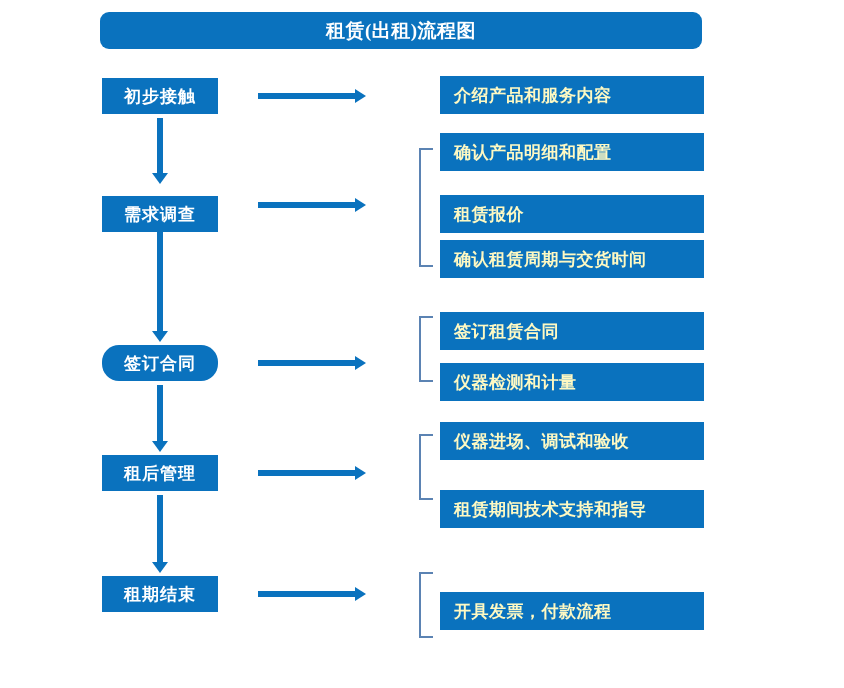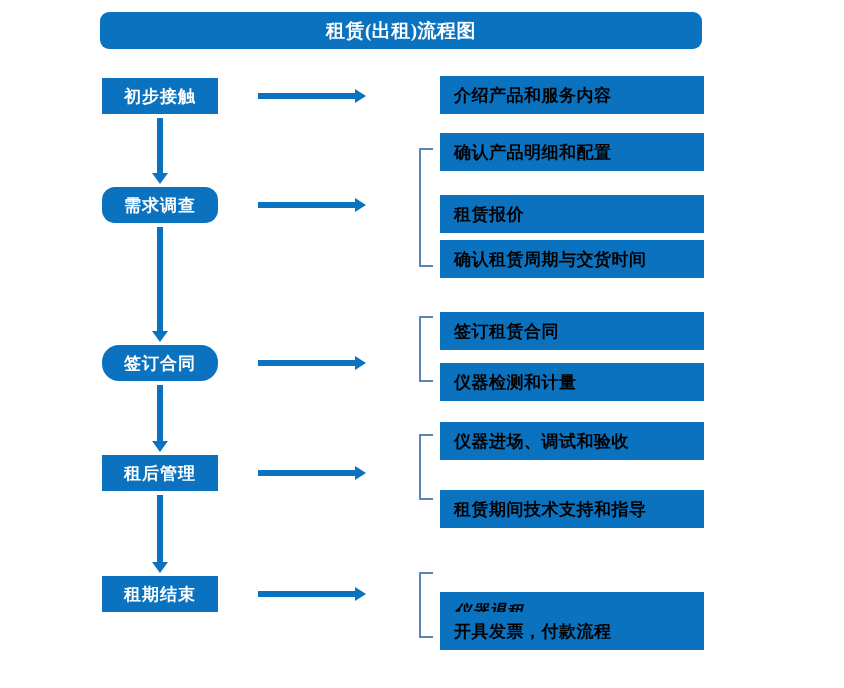--- a/index.html
+++ b/index.html
@@ -55,21 +55,21 @@
     text-align: right;
   }
 
   
   .detail-box {
     position: absolute;
     left: 440px;
     width: 264px;
     height: 38px;
     background: #0a72be;
-    color: #000000;
+    color: #fef9c3;
     font-size: 17px;
     font-weight: bold;
     display: flex;
     align-items: center;
     padding-left: 14px;
     box-sizing: border-box;
     letter-spacing: 0.5px;
   }
 
   
@@ -127,21 +127,21 @@
 </style>
 </head>
 <body>
 
 <div id="canvas">
 
   <div class="title-bar">租赁(出租)流程图</div>
 
   <div class="stage-box" style="left:102px; top:78px;">初步接触</div>
 
-  <div class="stage-box" style="left:102px; top:187px;border-radius:13px;">需求调查</div>
+  <div class="stage-box" style="left:102px; top:196px;">需求调查</div>
 
   <div class="stage-box" style="left:102px; top:345px;border-radius:17px;">签订合同</div>
 
   <div class="stage-box" style="left:102px; top:455px;">租后管理</div>
 
   <div class="stage-box" style="left:102px; top:576px;">租期结束</div>
 
   <div class="arrow-down" style="left:152px; top:118px; height:66px;">
     <div class="shaft" style="height:55px;"></div>
     <div class="head" style="top:55px;"></div>
@@ -206,15 +206,15 @@
   <div class="detail-box" style="top:312px;">签订租赁合同</div>
 
   <div class="detail-box" style="top:363px;">仪器检测和计量</div>
 
   <div class="detail-box" style="top:422px;">仪器进场、调试和验收</div>
 
   <div class="detail-box" style="top:490px;">租赁期间技术支持和指导</div>
 
   <div class="detail-box" style="top:592px;font-style:italic;">仪器退租</div>
 
-  <div class="detail-box" style="top:612px;">开具发票，付款流程</div>
+  <div class="detail-box" style="top:592px;">开具发票，付款流程</div>
 
 </div>
 
 </body></html>

